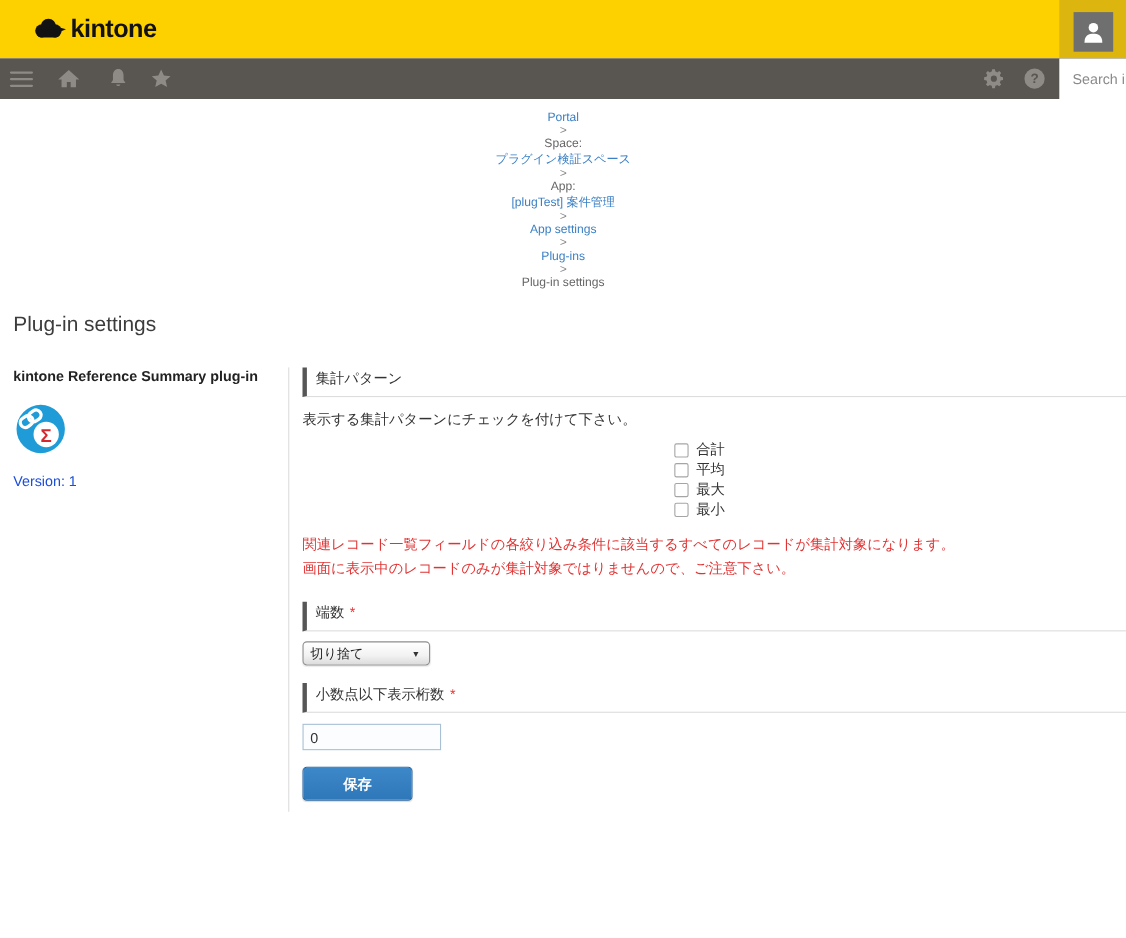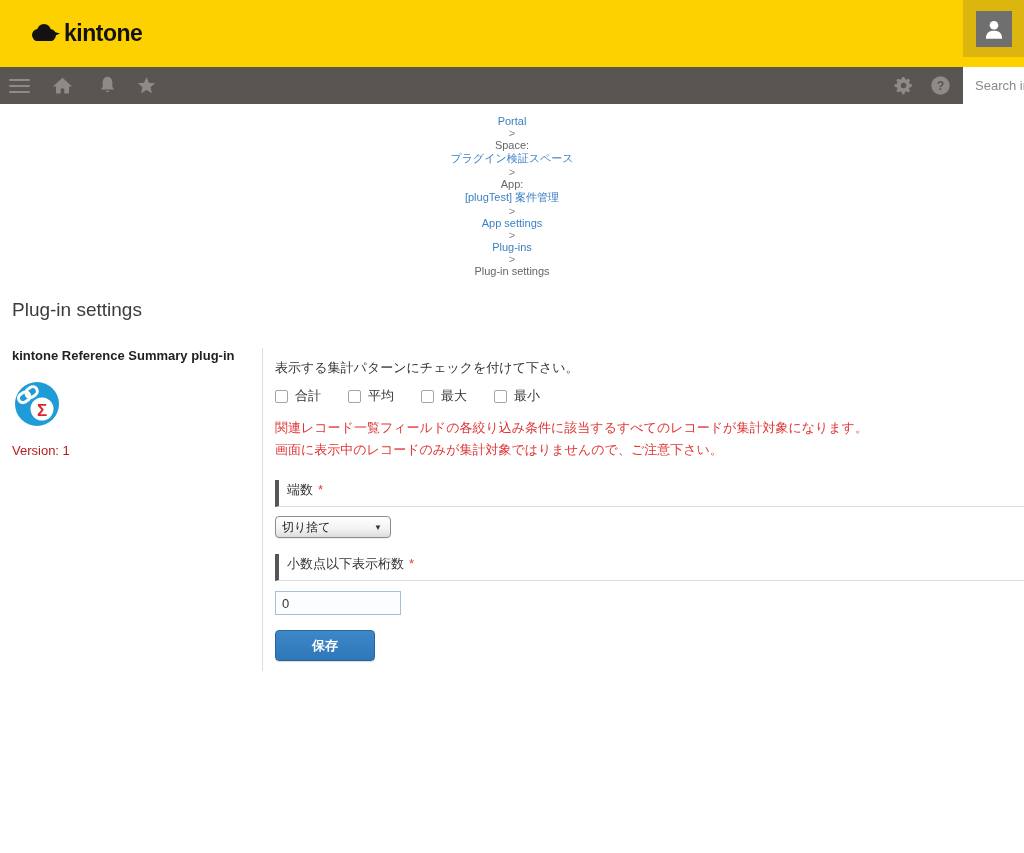--- a/index.html
+++ b/index.html
@@ -6,21 +6,21 @@
   html, body {
     width: 1024px; height: 853px;
     overflow: hidden;
     background: #fff;
     font-family: "Liberation Sans", "DejaVu Sans", sans-serif;
     color: #333;
   }
 
   
   .brand-bar {
-    height: 67px; width: 100%;
+    height: 53px; width: 100%;
     background: #fdd000;
     display: flex; align-items: center;
     position: relative;
   }
   .logo {
     display: flex; align-items: center;
     margin-left: 30px; cursor: pointer;
   }
   .logo svg { width: 30px; height: 24px; margin-right: 4px; }
   .logo-text {
@@ -88,37 +88,37 @@
   }
 
   
   .content {
     display: flex; align-items: flex-start;
     margin-top: 27px; padding-left: 12px;
   }
   .sidebar { width: 250px; flex: none; }
   .plugin-name { font-size: 13px; font-weight: bold; color: #222; line-height: 1.3; }
   .plugin-icon { margin-top: 14px; width: 50px; height: 50px; }
-  .plugin-version { margin-top: 10px; font-size: 13px; color: #b91c1c; }
+  .plugin-version { margin-top: 10px; font-size: 13px; color: #1d4ed8; }
 
   .main-col {
     flex: 1; border-left: 1px solid #ddd;
     padding-left: 12px; padding-bottom: 10px;
   }
   .section-heading {
     display: flex; align-items: baseline;
     border-left: 4px solid #565656;
     border-bottom: 1px solid #ddd;
     padding: 1px 0 7px 8px;
     font-size: 13px; color: #333;
   }
   .req-star { color: #e33c3c; margin-left: 5px; font-size: 13px; }
   .field-desc { font-size: 13px; color: #333; margin-top: 11px; }
 
-  .checkbox-row { display: flex; align-items: center; margin-top: 10px; }
+  .checkbox-row { display: flex; align-items: center; margin-top: 10px; flex-direction: column; }
   .checkbox-item { display: flex; align-items: center; margin-right: 27px; cursor: pointer; }
   .checkbox-box {
     width: 13px; height: 13px;
     border: 1px solid #a5a5a5; border-radius: 2px;
     background: #fff; margin-right: 7px; flex: none;
   }
   .checkbox-label { font-size: 13px; color: #333; }
 
   .warning-text { font-size: 13px; color: #e03434; margin-top: 16px; line-height: 1.0; }
   .warning-text + .warning-text { margin-top: 9px; }
@@ -263,20 +263,23 @@
         <rect x="14" y="11" width="12" height="9" rx="4.5" fill="none" stroke="#fff" stroke-width="3"></rect>
       </g>
       <circle cx="30" cy="30" r="11.5" fill="#fff"></circle>
       <text x="30" y="36.5" text-anchor="middle" font-size="17" font-weight="bold" fill="#d7282f" font-family="Liberation Sans, DejaVu Sans, sans-serif">Σ</text>
     </svg>
     <div class="plugin-version">Version: 1</div>
   </div>
 
   <div class="main-col">
 
+    <div class="section-heading">
+      <span>集計パターン</span>
+    </div>
     <p class="field-desc">表示する集計パターンにチェックを付けて下さい。</p>
 
     <div class="checkbox-row">
       <label class="checkbox-item">
         <span class="checkbox-box"></span>
         <span class="checkbox-label">合計</span>
       </label>
       <label class="checkbox-item">
         <span class="checkbox-box"></span>
         <span class="checkbox-label">平均</span>

